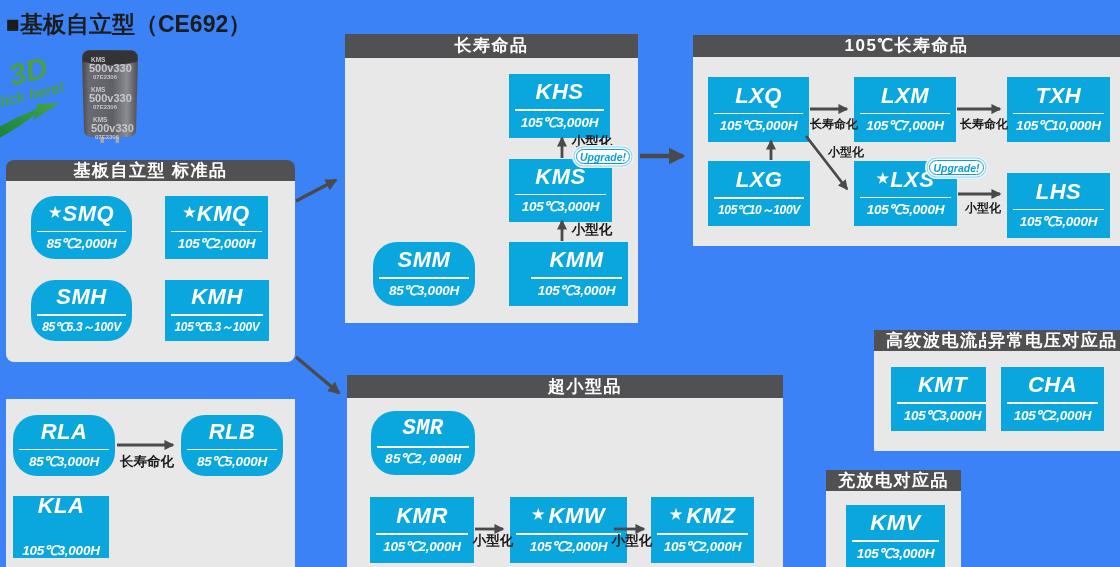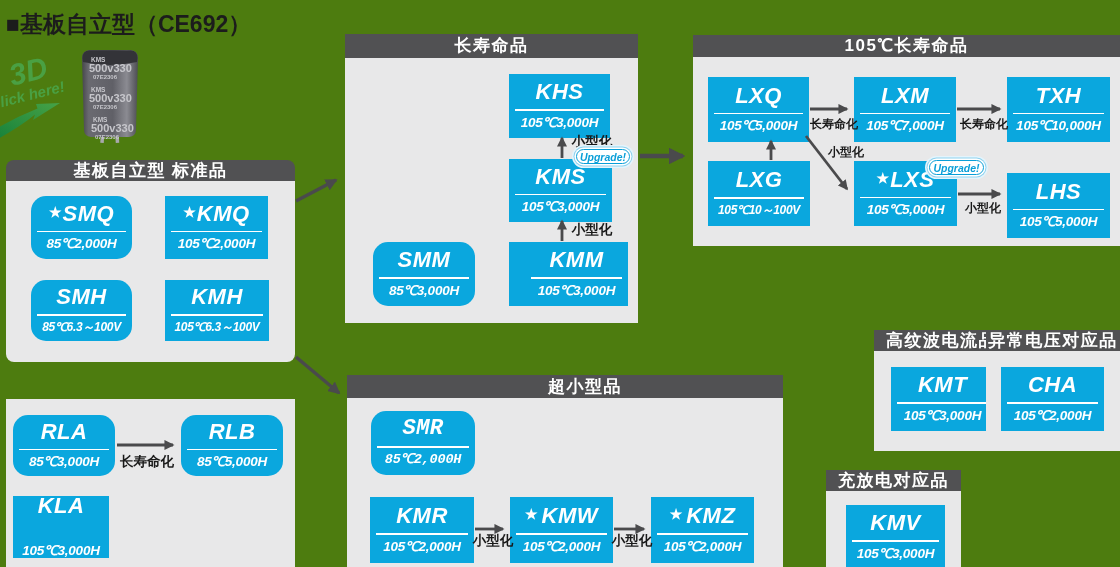--- a/index.html
+++ b/index.html
@@ -1,30 +1,30 @@
 <!DOCTYPE html>
 <html style="--box-cyan: #0aa7de; --header-gray: #515153; --panel-gray: #e8e8e9; --arrow-gray: #4a4a4c; --badge-green: #4aa043; --upgrade-cyan: #0a9fd8;"><head>
 <meta charset="utf-8">
 <style>
   html,body{margin:0;padding:0;background:#fff;}
-  .page{position:relative;width:1120px;height:567px;background:#4d7c0f;overflow:hidden;
+  .page{position:relative;width:1120px;height:567px;background:#3b82f6;overflow:hidden;
         font-family:"Liberation Sans",sans-serif;}
   .title{position:absolute;left:6px;top:9px;font-size:23px;font-weight:bold;color:#1c1c1c;
          letter-spacing:0;white-space:nowrap;}
   
   .group{position:absolute;}
   .ghead{position:absolute;left:0;right:0;top:0;background:var(--header-gray,#515153);color:#fff;
          font-weight:bold;font-size:17px;letter-spacing:1.5px;text-align:center;white-space:nowrap;}
   .gbody{position:absolute;left:0;right:0;bottom:0;background:var(--panel-gray,#e8e8e9);}
   .group.round .ghead{border-radius:8px 8px 0 0;}
   .group.round .gbody{border-radius:0 0 8px 8px;}
   
   .box{position:absolute;background:var(--box-cyan,#0aa7de);color:#fff;display:flex;
        flex-direction:column;align-items:center;justify-content:center;padding:2px 0 4px;}
-  .box.rd{border-radius:15px;}
+  .box.rd{border-radius:24px;}
   .bname{font-style:italic;font-weight:bold;font-size:22px;line-height:1;letter-spacing:0.5px;
          white-space:nowrap;}
   .star{font-style:normal;font-size:14px;letter-spacing:0;display:inline-block;
         transform:translateY(-4px);margin-right:1px;}
   .bline{align-self:stretch;height:1.5px;background:#fff;margin:6px 6px 5px;}
   .bspec{font-style:italic;font-weight:bold;font-size:13.5px;line-height:1;letter-spacing:-0.2px;
          white-space:nowrap;}
   .bspec.sm{font-size:12px;letter-spacing:-0.3px;}
   
   .albl{position:absolute;font-weight:bold;font-size:13.5px;color:#191919;text-align:center;
@@ -207,21 +207,21 @@
     <div class="box rd" style="left:24px;top:36px;width:104px;height:58px;font-family:Liberation Mono, monospace;">
       <div class="bname"><span>SMR</span></div>
       <div class="bline"></div>
       <div class="bspec">85℃2,000H</div>
     </div>
     <div class="box" style="left:23px;top:122px;width:104px;height:60px;">
       <div class="bname"><span>KMR</span></div>
       <div class="bline"></div>
       <div class="bspec">105℃2,000H</div>
     </div>
-    <div class="box" style="left:163px;top:122px;width:103px;height:60px;">
+    <div class="box" style="left:163px;top:122px;width:117px;height:60px;">
       <div class="bname"><span class="star" style="margin-right:4px;">★</span><span>KMW</span></div>
       <div class="bline"></div>
       <div class="bspec">105℃2,000H</div>
     </div>
     <div class="box" style="left:304px;top:122px;width:103px;height:60px;">
       <div class="bname"><span class="star" style="margin-right:4px;">★</span><span>KMZ</span></div>
       <div class="bline"></div>
       <div class="bspec">105℃2,000H</div>
     </div>
   </div>

